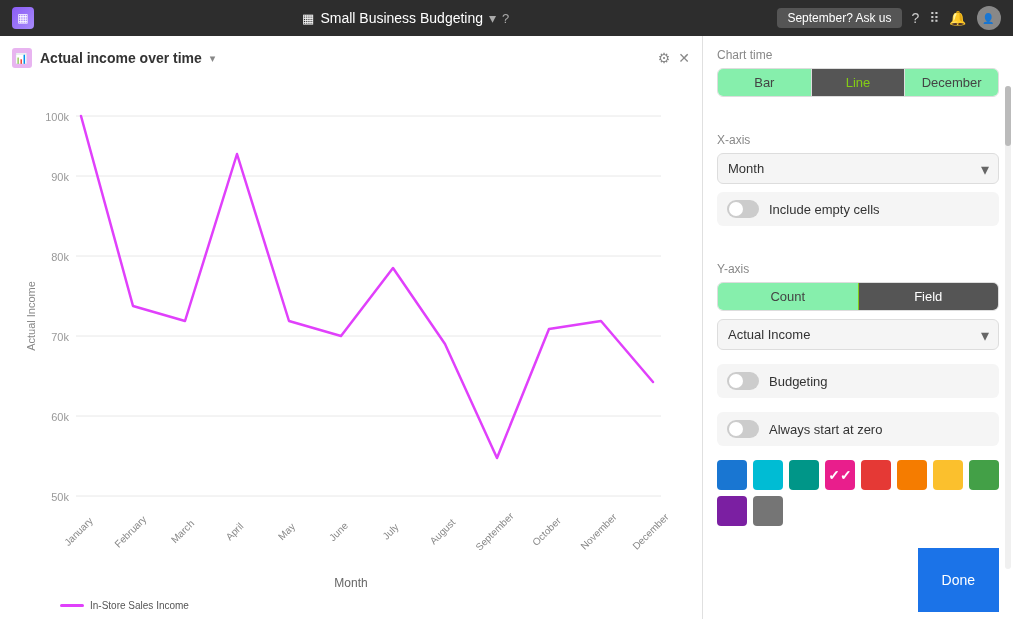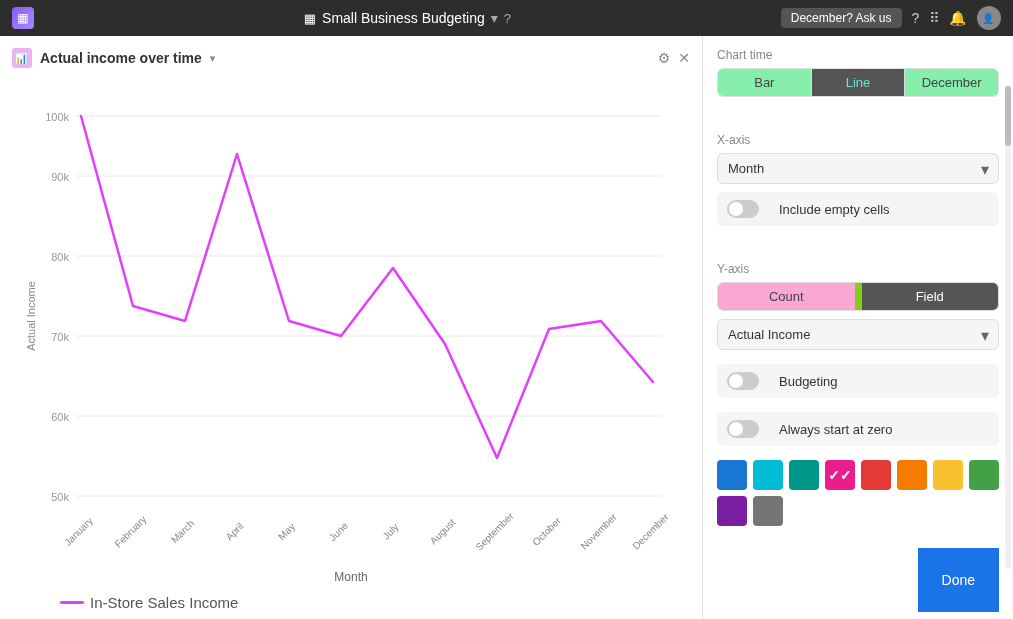--- a/index.html
+++ b/index.html
@@ -97,21 +97,21 @@
       color: #666;
       padding-bottom: 6px;
     }
 
     
     .chart-legend {
       display: flex;
       align-items: center;
       gap: 6px;
       padding: 4px 12px 8px 60px;
-      font-size: 15px;
+      font-size: 10px;
       color: #555;
     }
     .legend-color {
       width: 24px; height: 3px;
       background: #e040fb;
       border-radius: 2px;
     }
 
     
     .right-panel {
@@ -145,21 +145,21 @@
       font-size: 13px;
       cursor: pointer;
       background: #86efac;
       color: #444;
       border: none;
       border-right: 1px solid #ddd;
     }
     .btn-group-item:last-child { border-right: none; }
     .btn-group-item.active {
       background: #555;
-      color: #5eead4;
+      color: #84cc16;
     }
 
     
     .divider {
       height: 1px;
       background: #e8e8e8;
       margin: 4px 0;
     }
     .dropdown-wrap {
       position: relative;
@@ -182,21 +182,21 @@
       font-size: 13px;
       color: #333;
       appearance: none;
       cursor: pointer;
     }
 
     
     .toggle-row {
       display: flex;
       align-items: center;
-      gap: 20px;
+      gap: 10px;
       background: #f5f5f5;
       border-radius: 6px;
       padding: 8px 10px;
     }
     .toggle {
       width: 32px; height: 18px;
       background: #ccc;
       border-radius: 9px;
       position: relative;
       cursor: pointer;
@@ -261,24 +261,24 @@
       border-radius: 6px;
       overflow: hidden;
       margin-bottom: 8px;
     }
     .y-axis-btn {
       flex: 1;
       padding: 6px 0;
       text-align: center;
       font-size: 13px;
       cursor: pointer;
-      background: #f9a8d4;
+      background: #86efac;
       color: #444;
       border: none;
-      border-right: 7px solid #84cc16;
+      border-right: 1px solid #84cc16;
     }
     .y-axis-btn:last-child { border-right: none; text-align: center; }
     .y-axis-btn.active {
       background: #555;
       color: white;
     }
 
     .scrollbar-track {
       position: absolute;
       right: 2px;
@@ -304,21 +304,21 @@
   <div class="top-bar-left">
     <div class="top-bar-logo">▦</div>
   </div>
   <div class="top-bar-title">
     <span style="font-size:13px;">▦</span>
     <span>Small Business Budgeting</span>
     <span style="cursor:pointer;color:#aaa;">▾</span>
     <span style="color:#aaa;font-size:13px;cursor:pointer;">?</span>
   </div>
   <div class="top-bar-right">
-    <button class="questions-btn">December? Ask us</button>
+    <button class="questions-btn">September? Ask us</button>
     <span class="top-bar-icon">?</span>
     <span class="top-bar-icon">⠿</span>
     <span class="top-bar-icon">🔔</span>
     <div class="avatar">👤</div>
   </div>
 </div>
 
 <div class="main">
 
   <div class="chart-area">

